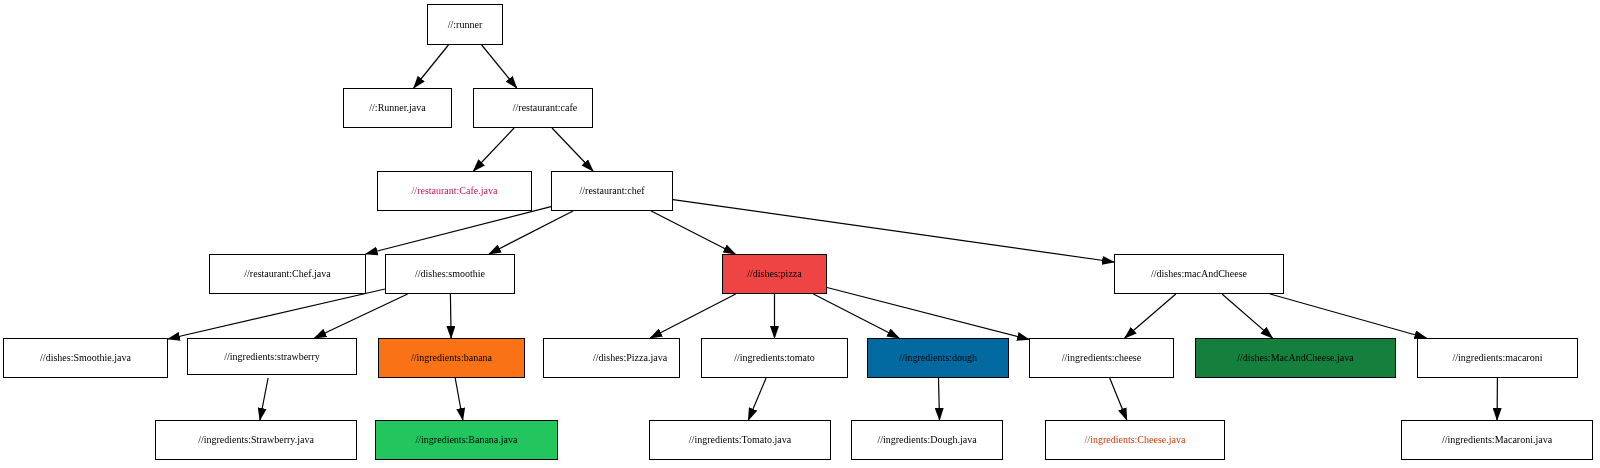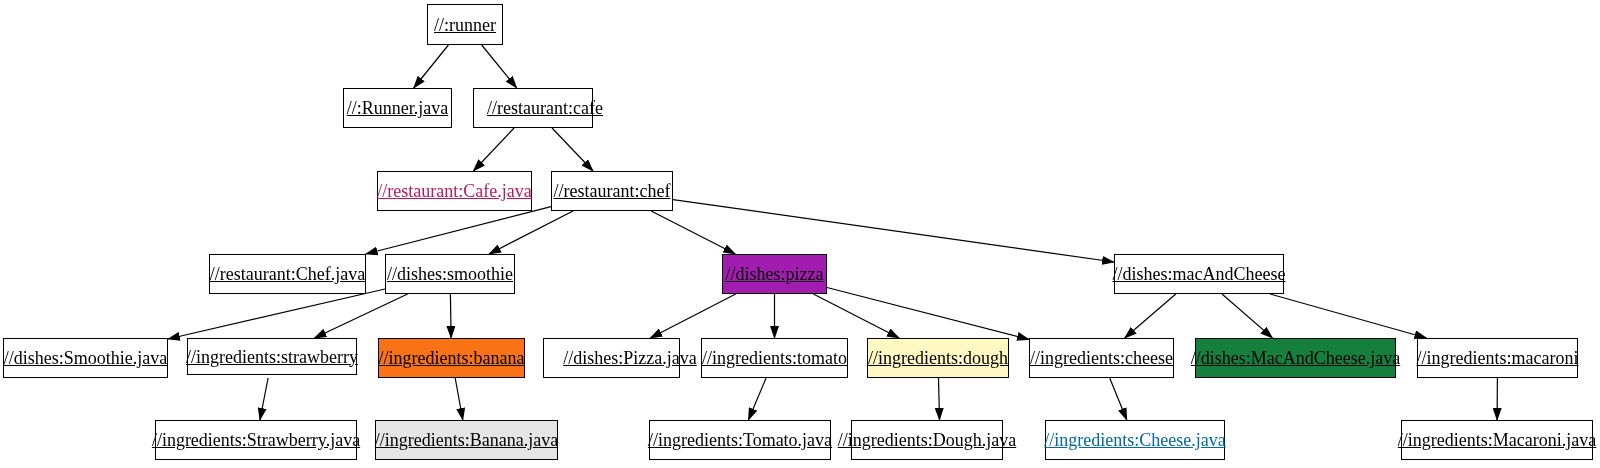--- a/index.html
+++ b/index.html
@@ -27,25 +27,24 @@
     position: absolute;
     box-sizing: border-box;
     border: 1px solid #000000;
     background: #ffffff;
     display: flex;
     align-items: center;
     justify-content: center;
     z-index: 2;
   }
   .node span {
-    font-size: 18px;
+    font-size: 10px;
     color: #000000;
     white-space: nowrap;
     line-height: 1;
-    text-decoration: underline;
   }
 </style>
 </head>
 <body>
 
 <div class="graph-canvas">
   <svg class="edge-layer" width="1600" height="468" viewBox="0 0 1600 468" xmlns="http://www.w3.org/2000/svg">
     <defs>
       <marker id="arrowhead" markerUnits="userSpaceOnUse" markerWidth="13" markerHeight="9" refX="12" refY="4.5" orient="auto">
         <path d="M0,0 L13,4.5 L0,9 Z" fill="#000000"></path>
@@ -93,65 +92,65 @@
       </div>
       <div class="node" style="left: 551px; top: 171px; width: 122px; height: 40px; border-color: rgb(0, 0, 0); background: rgb(255, 255, 255);">
         <span style="color: rgb(0, 0, 0);">//restaurant:chef</span>
       </div>
       <div class="node" style="left: 209px; top: 254px; width: 157px; height: 40px; border-color: rgb(0, 0, 0); background: rgb(255, 255, 255);">
         <span style="color: rgb(0, 0, 0);">//restaurant:Chef.java</span>
       </div>
       <div class="node" style="left: 385px; top: 254px; width: 130px; height: 40px; border-color: rgb(0, 0, 0); background: rgb(255, 255, 255);">
         <span style="color: rgb(0, 0, 0);">//dishes:smoothie</span>
       </div>
-      <div class="node" style="left: 722px; top: 254px; width: 105px; height: 40px; border-color: rgb(0, 0, 0); background: #a21caf;">
+      <div class="node" style="left: 722px; top: 254px; width: 105px; height: 40px; border-color: rgb(0, 0, 0); background: #ef4444;">
         <span style="color: rgb(0, 0, 0);">//dishes:pizza</span>
       </div>
       <div class="node" style="left: 1114px; top: 254px; width: 170px; height: 40px; border-color: rgb(0, 0, 0); background: rgb(255, 255, 255);">
         <span style="color: rgb(0, 0, 0);">//dishes:macAndCheese</span>
       </div>
       <div class="node" style="left: 3px; top: 338px; width: 165px; height: 40px; border-color: rgb(0, 0, 0); background: rgb(255, 255, 255);">
         <span style="color: rgb(0, 0, 0);">//dishes:Smoothie.java</span>
       </div>
       <div class="node" style="left: 187px; top: 338px; width: 170px; height: 37px; border-color: rgb(0, 0, 0); background: rgb(255, 255, 255);">
         <span style="color: rgb(0, 0, 0);">//ingredients:strawberry</span>
       </div>
       <div class="node" style="left: 378px; top: 338px; width: 147px; height: 40px; border-color: rgb(0, 0, 0); background: #f97316;">
         <span style="color: rgb(0, 0, 0);">//ingredients:banana</span>
       </div>
       <div class="node" style="left: 543px; top: 338px; width: 137px; height: 40px; border-color: rgb(0, 0, 0); background: rgb(255, 255, 255); padding-left: 37px;">
         <span style="color: rgb(0, 0, 0);">//dishes:Pizza.java</span>
       </div>
       <div class="node" style="left: 701px; top: 338px; width: 147px; height: 40px; border-color: rgb(0, 0, 0); background: rgb(255, 255, 255);">
         <span style="color: rgb(0, 0, 0);">//ingredients:tomato</span>
       </div>
-      <div class="node" style="left: 867px; top: 338px; width: 142px; height: 40px; border-color: rgb(0, 0, 0); background: #fef9c3;">
+      <div class="node" style="left: 867px; top: 338px; width: 142px; height: 40px; border-color: rgb(0, 0, 0); background: #0369a1;">
         <span style="color: rgb(0, 0, 0);">//ingredients:dough</span>
       </div>
       <div class="node" style="left: 1029px; top: 338px; width: 145px; height: 40px; border-color: rgb(0, 0, 0); background: rgb(255, 255, 255);">
         <span style="color: rgb(0, 0, 0);">//ingredients:cheese</span>
       </div>
       <div class="node" style="left: 1195px; top: 338px; width: 201px; height: 40px; border-color: rgb(0, 0, 0); background: #15803d;">
         <span style="color: rgb(0, 0, 0);">//dishes:MacAndCheese.java</span>
       </div>
       <div class="node" style="left: 1417px; top: 338px; width: 161px; height: 40px; border-color: rgb(0, 0, 0); background: rgb(255, 255, 255);">
         <span style="color: rgb(0, 0, 0);">//ingredients:macaroni</span>
       </div>
       <div class="node" style="left: 155px; top: 420px; width: 202px; height: 40px; border-color: rgb(0, 0, 0); background: rgb(255, 255, 255);">
         <span style="color: rgb(0, 0, 0);">//ingredients:Strawberry.java</span>
       </div>
-      <div class="node" style="left: 375px; top: 420px; width: 183px; height: 40px; border-color: rgb(0, 0, 0); background: #e5e5e5;">
+      <div class="node" style="left: 375px; top: 420px; width: 183px; height: 40px; border-color: rgb(0, 0, 0); background: #22c55e;">
         <span style="color: rgb(0, 0, 0);">//ingredients:Banana.java</span>
       </div>
       <div class="node" style="left: 649px; top: 420px; width: 182px; height: 40px; border-color: rgb(0, 0, 0); background: rgb(255, 255, 255);">
         <span style="color: rgb(0, 0, 0);">//ingredients:Tomato.java</span>
       </div>
       <div class="node" style="left: 851px; top: 420px; width: 152px; height: 40px; border-color: rgb(0, 0, 0); background: rgb(255, 255, 255);">
         <span style="color: rgb(0, 0, 0);">//ingredients:Dough.java</span>
       </div>
       <div class="node" style="left: 1045px; top: 420px; width: 180px; height: 40px; border-color: rgb(0, 0, 0); background: rgb(255, 255, 255);">
-        <span style="color: #0369a1;">//ingredients:Cheese.java</span>
+        <span style="color: #c2410c;">//ingredients:Cheese.java</span>
       </div>
       <div class="node" style="left: 1401px; top: 420px; width: 192px; height: 40px; border-color: rgb(0, 0, 0); background: rgb(255, 255, 255);">
         <span style="color: rgb(0, 0, 0);">//ingredients:Macaroni.java</span>
       </div>
     </div>
 </div>
 
 </body></html>

